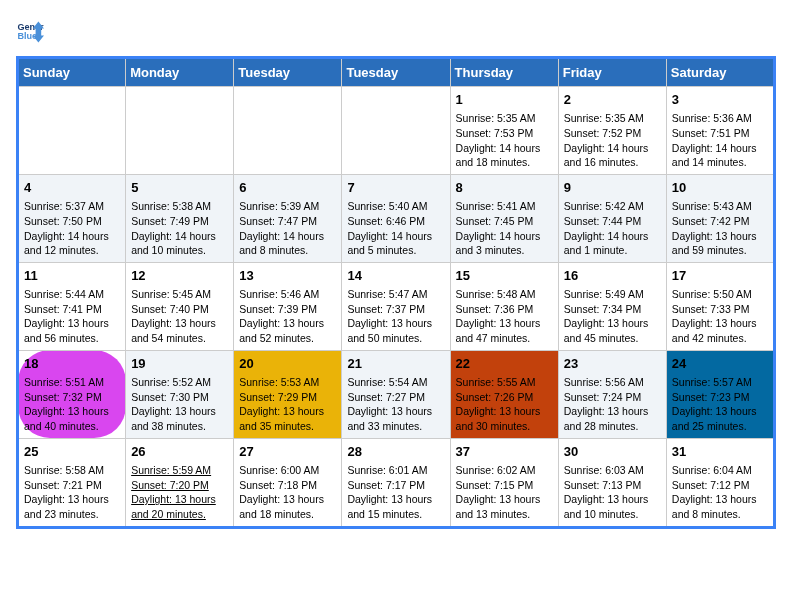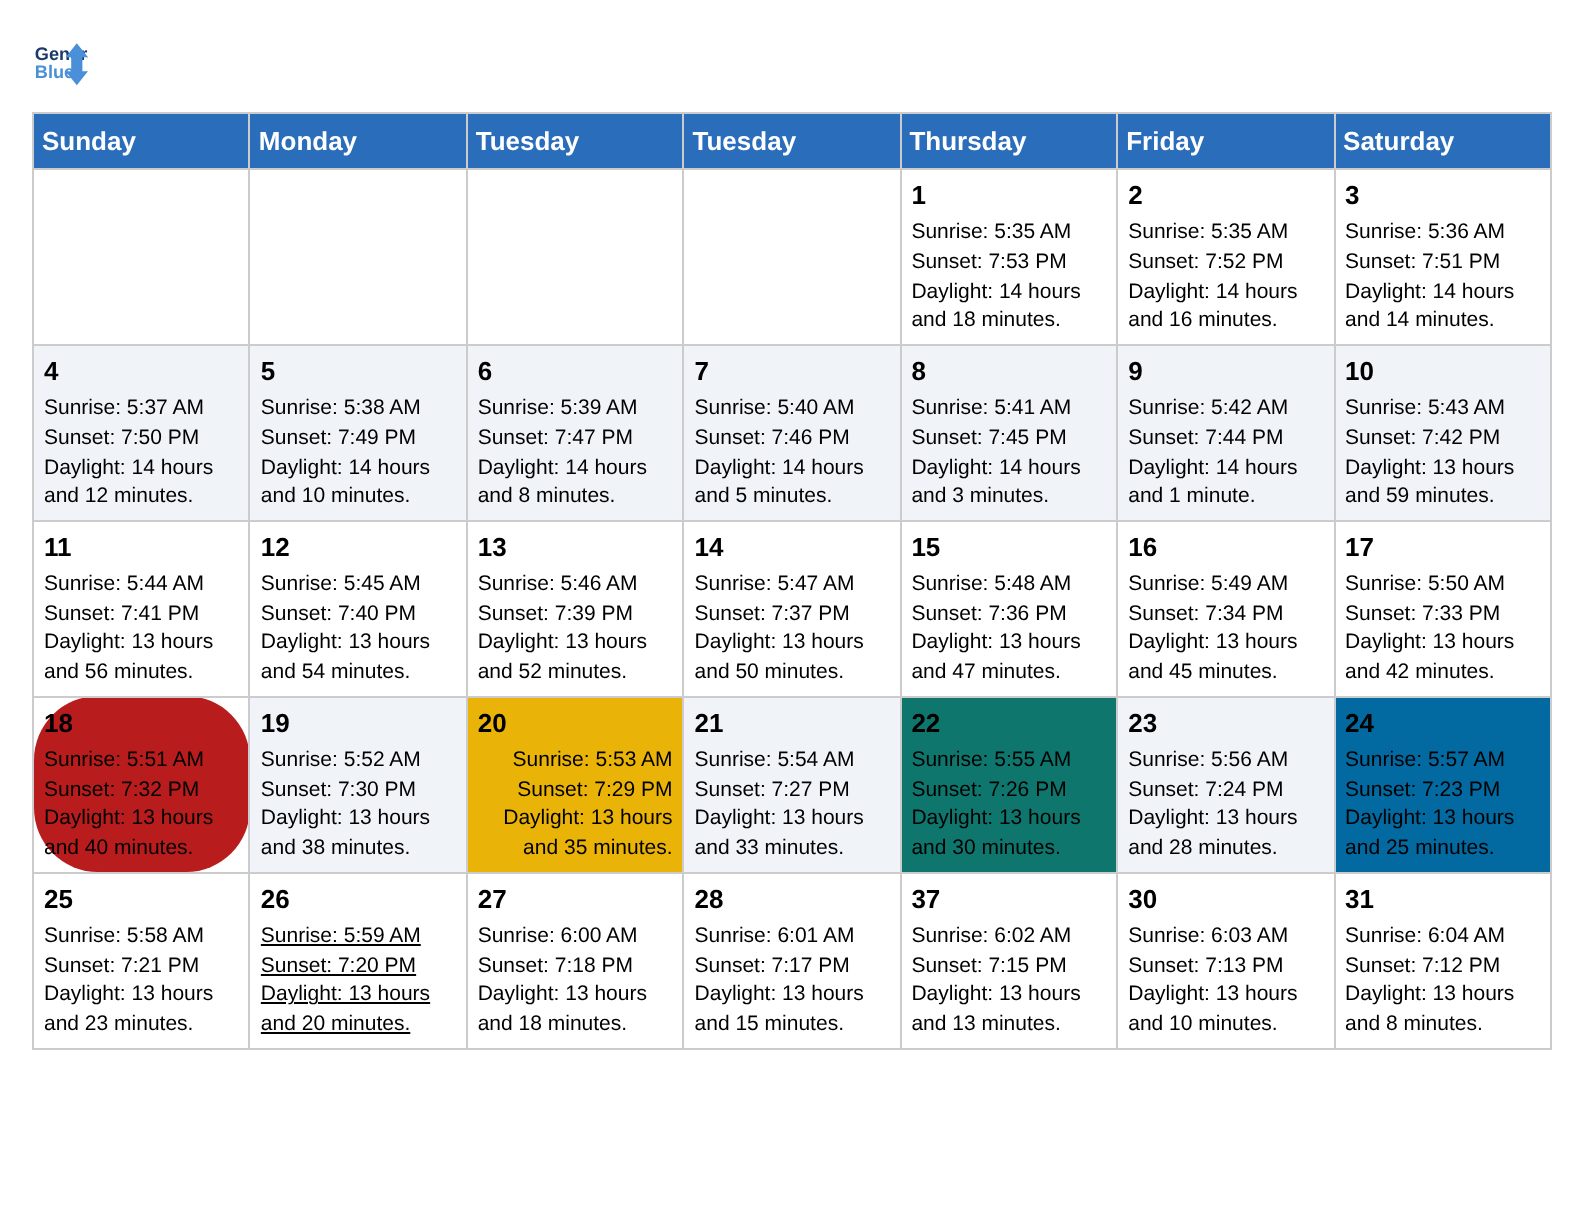--- a/index.html
+++ b/index.html
@@ -33,21 +33,21 @@
       font-weight: normal;
       color: #1a1a1a;
     }
     .location {
       font-size: 16px;
       color: #333;
     }
     .calendar {
       width: 100%;
       border-collapse: collapse;
-      border: 1px solid #3b82f6;
+      border: 3px solid #3b82f6;
     }
     .calendar th {
       background-color: #2a6ebb;
       color: #fff;
       font-size: 13px;
       font-weight: bold;
       padding: 6px 4px;
       text-align: left;
       border: 1px solid #ccc;
     }
@@ -153,21 +153,21 @@
         <td style="background: rgb(240, 244, 248);">
           <span class="day-num">6</span>
           <div style="white-space: pre-line;">Sunrise: 5:39 AM
 Sunset: 7:47 PM
 Daylight: 14 hours
 and 8 minutes.</div>
         </td>
         <td style="background: rgb(240, 244, 248);">
           <span class="day-num">7</span>
           <div style="white-space: pre-line;">Sunrise: 5:40 AM
-Sunset: 7:46 PM
+Sunset: 6:46 PM
 Daylight: 14 hours
 and 5 minutes.</div>
         </td>
         <td style="background: rgb(240, 244, 248);">
           <span class="day-num">8</span>
           <div style="white-space: pre-line;">Sunrise: 5:41 AM
 Sunset: 7:45 PM
 Daylight: 14 hours
 and 3 minutes.</div>
         </td>
@@ -231,49 +231,49 @@
         </td>
         <td>
           <span class="day-num">17</span>
           <div style="white-space: pre-line;">Sunrise: 5:50 AM
 Sunset: 7:33 PM
 Daylight: 13 hours
 and 42 minutes.</div>
         </td>
       </tr>
       <tr>
-        <td style="background: #b91c1c; border-radius: 32px;">
+        <td style="background: #d946ef; border-radius: 32px;">
           <span class="day-num">18</span>
           <div style="white-space: pre-line;">Sunrise: 5:51 AM
 Sunset: 7:32 PM
 Daylight: 13 hours
 and 40 minutes.</div>
         </td>
         <td style="background: rgb(240, 244, 248);">
           <span class="day-num">19</span>
           <div style="white-space: pre-line;">Sunrise: 5:52 AM
 Sunset: 7:30 PM
 Daylight: 13 hours
 and 38 minutes.</div>
         </td>
         <td style="background: #eab308;">
           <span class="day-num">20</span>
-          <div style="white-space: pre-line; text-align: right;">Sunrise: 5:53 AM
+          <div style="white-space: pre-line;">Sunrise: 5:53 AM
 Sunset: 7:29 PM
 Daylight: 13 hours
 and 35 minutes.</div>
         </td>
         <td style="background: rgb(240, 244, 248);">
           <span class="day-num">21</span>
           <div style="white-space: pre-line;">Sunrise: 5:54 AM
 Sunset: 7:27 PM
 Daylight: 13 hours
 and 33 minutes.</div>
         </td>
-        <td style="background: #0f766e;">
+        <td style="background: #c2410c;">
           <span class="day-num">22</span>
           <div style="white-space: pre-line;">Sunrise: 5:55 AM
 Sunset: 7:26 PM
 Daylight: 13 hours
 and 30 minutes.</div>
         </td>
         <td style="background: rgb(240, 244, 248);">
           <span class="day-num">23</span>
           <div style="white-space: pre-line;">Sunrise: 5:56 AM
 Sunset: 7:24 PM

